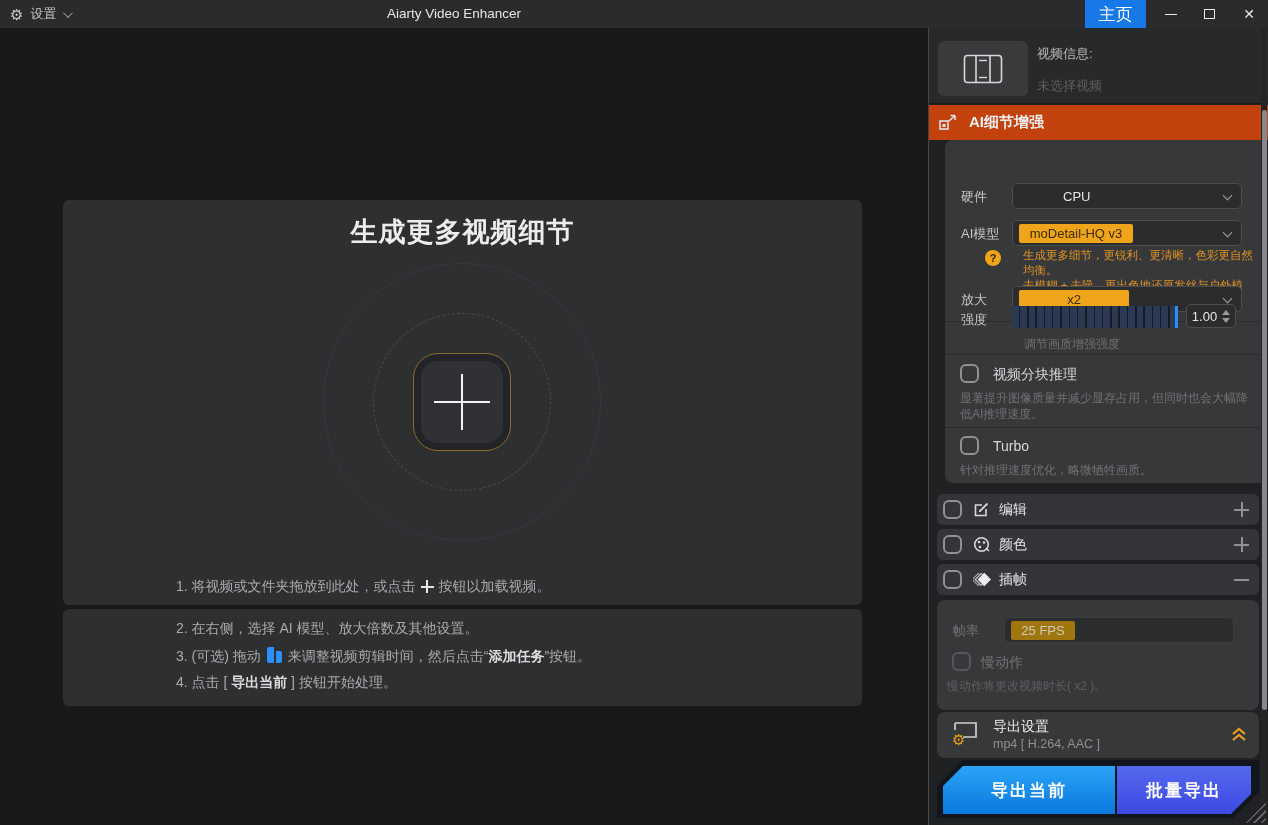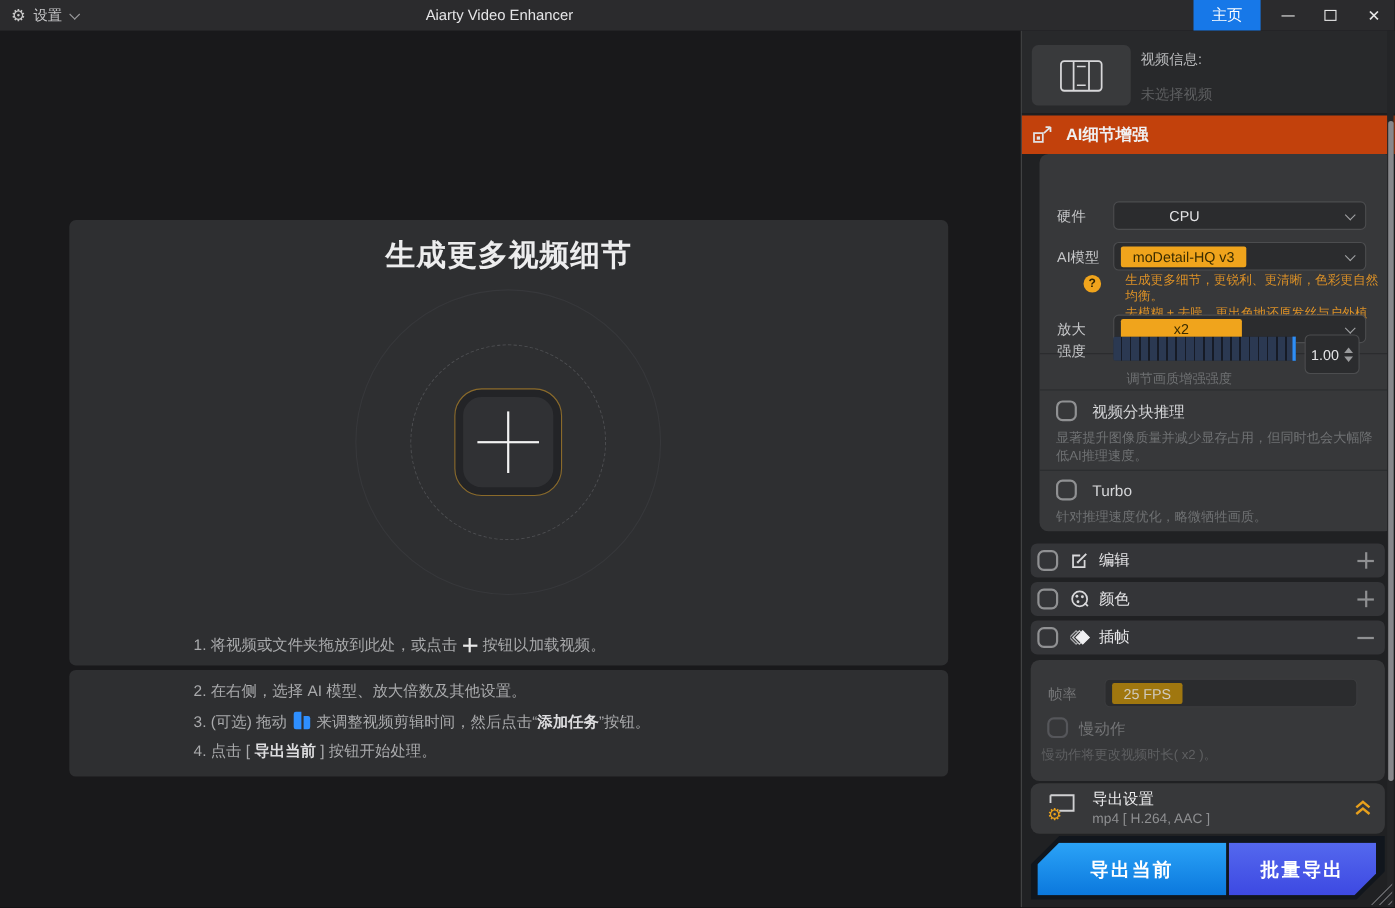--- a/index.html
+++ b/index.html
@@ -10,21 +10,21 @@
   
   .titlebar { position:absolute; left:0; top:0; width:1268px; height:28px; background:#2b2b2d; }
   .tb-left { position:absolute; left:10px; top:0; height:28px; display:flex; align-items:center; gap:7px; }
   .gear-glyph { color:#c9c9c9; font-size:15px; line-height:1; }
   .tb-settings { color:#c4c4c6; font-size:13px; }
   .chev-down { width:7px; height:7px; border-right:1.6px solid #9a9a9c; border-bottom:1.6px solid #9a9a9c;
     transform:rotate(45deg) translateY(-2px); }
   .tb-title { position:absolute; left:454px; top:0; transform:translateX(-50%); height:28px; line-height:28px;
     color:#e6e6e8; font-size:13.5px; }
   .home-btn { position:absolute; left:1085px; top:0; width:61px; height:28px; background:#1778e8; color:#fff;
-    font-size:14px; display:flex; align-items:center; justify-content:center; cursor:pointer; }
+    font-size:17px; display:flex; align-items:center; justify-content:center; cursor:pointer; }
   .win-btn { position:absolute; top:0; width:34px; height:28px; display:flex; align-items:center; justify-content:center; }
   .ic-min { width:12px; height:0; border-top:1.5px solid #e8e8e8; }
   .ic-max { width:11px; height:10px; border:1.5px solid #e8e8e8; }
   .ic-close { color:#e8e8e8; font-size:14px; line-height:1; }
 
   
   .main-area { position:absolute; left:0; top:28px; width:928px; height:797px; background:#19191b; }
   .drop-card { position:absolute; left:63px; top:172px; width:799px; height:405px; background:#2e2f31; border-radius:6px; }
   .steps-card { position:absolute; left:63px; top:581px; width:799px; height:97px; background:#2e2f31; border-radius:6px; }
   .main-heading { position:absolute; left:0; top:14px; width:100%; text-align:center; color:#ededee;
@@ -80,21 +80,21 @@
   .pill.dim { background:#a0770f; color:#cfc9bb; min-width:64px; }
   .select.disabled { border-color:#3c3d3f; background:#2b2c2e; }
 
   .help-dot { position:absolute; left:40px; top:110px; width:16px; height:16px; border-radius:50%; background:#f0a41c;
     color:#2e2303; font-size:11px; font-weight:700; display:flex; align-items:center; justify-content:center; cursor:pointer; }
   .model-desc { position:absolute; left:78px; top:108px; width:238px; color:#de9226; font-size:11.5px; line-height:15px; }
 
   .slider { position:absolute; left:67px; top:166px; width:166px; height:22px; background:#161b26; border-radius:2px;
     background-image:repeating-linear-gradient(90deg,#2b3952 0px 6.8px,#161b26 6.8px 8.3px); cursor:pointer; }
   .slider .cap { position:absolute; right:0; top:0; width:3px; height:22px; background:#2f8ef5; }
-  .spin { position:absolute; left:241px; top:164px; width:50px; height:36px; background:#2b2c2e; border:1px solid #4c4d4f;
+  .spin { position:absolute; left:241px; top:164px; width:50px; height:24px; background:#2b2c2e; border:1px solid #4c4d4f;
     border-radius:5px; display:flex; align-items:center; }
   .spin .v { flex:1; text-align:center; color:#e4e4e6; font-size:13px; }
   .spin .arrows { display:flex; flex-direction:column; gap:3px; margin-right:5px; }
   .tri-up { width:0; height:0; border-left:4px solid transparent; border-right:4px solid transparent; border-bottom:5px solid #9a9b9d; }
   .tri-dn { width:0; height:0; border-left:4px solid transparent; border-right:4px solid transparent; border-top:5px solid #9a9b9d; }
   .small-desc { position:absolute; color:#6f7173; font-size:12px; line-height:16px; }
 
   .checkbox { position:absolute; width:19px; height:19px; border:2px solid #909193; border-radius:6px; background:transparent; cursor:pointer; }
   .checkbox.dim { border-color:#55565a; }
   .chk-label { position:absolute; color:#d6d7d9; font-size:14px; }

